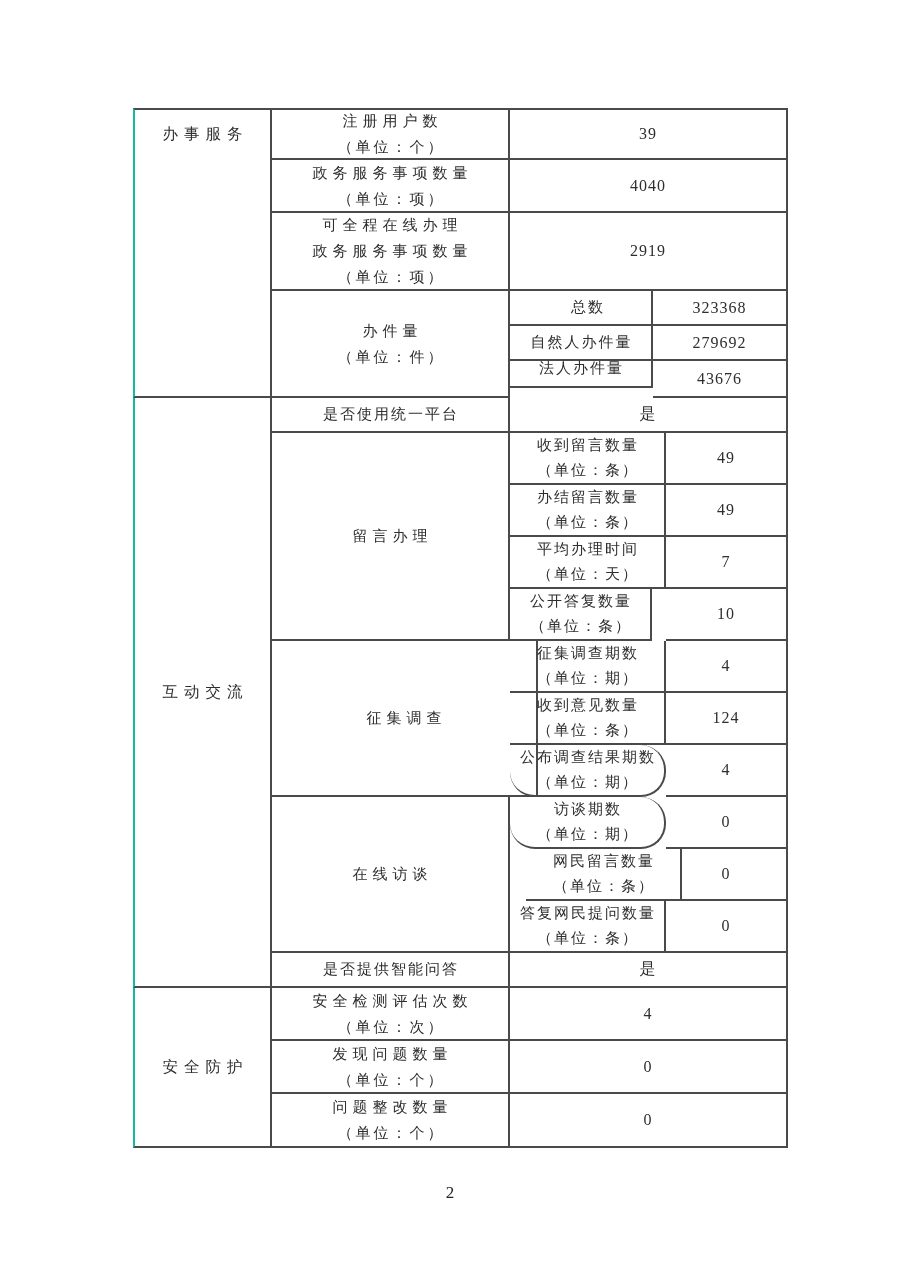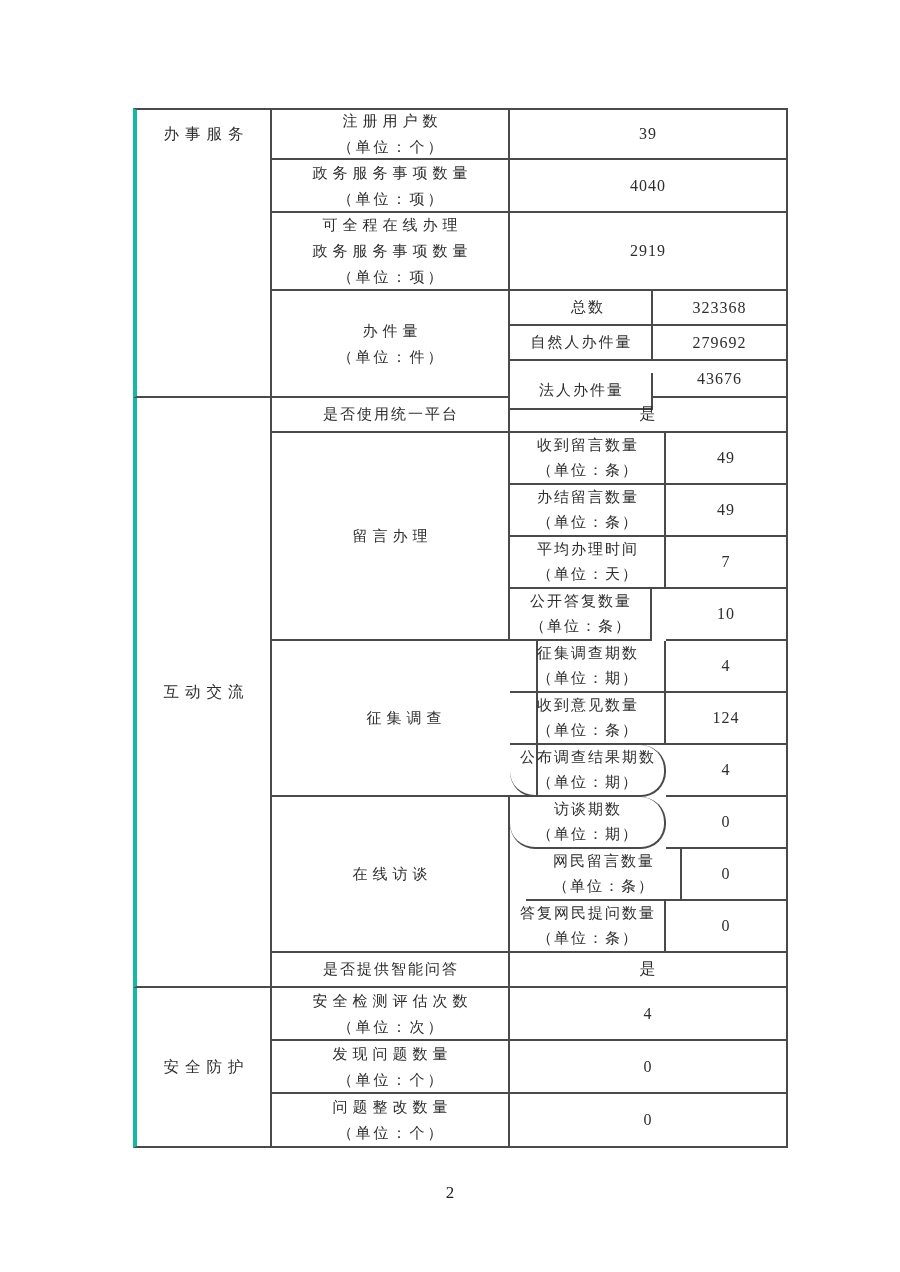--- a/index.html
+++ b/index.html
@@ -8,21 +8,21 @@
     font-family:"Liberation Serif","DejaVu Serif",serif;color:#2e2e2e;
   }
   .tbl{position:absolute;left:133px;top:108px;width:655px;height:1040px;}
   .cell{
     position:absolute;box-sizing:border-box;
     border-right:2px solid #4a4a4a;border-bottom:2px solid #4a4a4a;
     display:flex;flex-direction:column;align-items:center;justify-content:center;
     white-space:nowrap;
   }
   .bt{border-top:2px solid #4a4a4a;}
-  .bl{border-left:4px solid #14b8a6;}
+  .bl{border-left:2px solid #14b8a6;}
   .cat{font-size:15.5px;letter-spacing:6px;text-indent:6px;}
   .cat-top{justify-content:flex-start;padding-top:14px;}
   .lbl{font-size:15px;letter-spacing:5px;text-indent:5px;line-height:26px;}
   .unit{font-size:15px;letter-spacing:3px;text-indent:3px;line-height:26px;}
   .sublbl{font-size:15px;letter-spacing:2px;text-indent:2px;line-height:25px;}
   .num{font-size:16px;letter-spacing:1px;}
   .grp{font-size:15px;letter-spacing:5px;text-indent:5px;line-height:26px;}
   .pgnum{
     position:absolute;left:0;top:1183px;width:900px;text-align:center;
     font-size:17px;color:#222;
@@ -77,21 +77,21 @@
     </div>
     <div class="cell num" style="left:520px;top:183px;width:135px;height:35px;">
       <div>323368</div>
     </div>
     <div class="cell sublbl" style="left:377px;top:218px;width:143px;height:35px;">
       <div>自然人办件量</div>
     </div>
     <div class="cell num" style="left:520px;top:218px;width:135px;height:35px;">
       <div>279692</div>
     </div>
-    <div class="cell sublbl" style="left:377px;top:265px;width:143px;height:37px;">
+    <div class="cell sublbl" style="left:377px;top:243px;width:143px;height:37px;">
       <div>法人办件量</div>
     </div>
     <div class="cell num" style="left:520px;top:253px;width:135px;height:37px;">
       <div>43676</div>
     </div>
 
     <div class="cell sublbl" style="left:139px;top:290px;width:238px;height:35px;">
       <div>是否使用统一平台</div>
     </div>
     <div class="cell num" style="left:377px;top:290px;width:278px;height:35px;">

